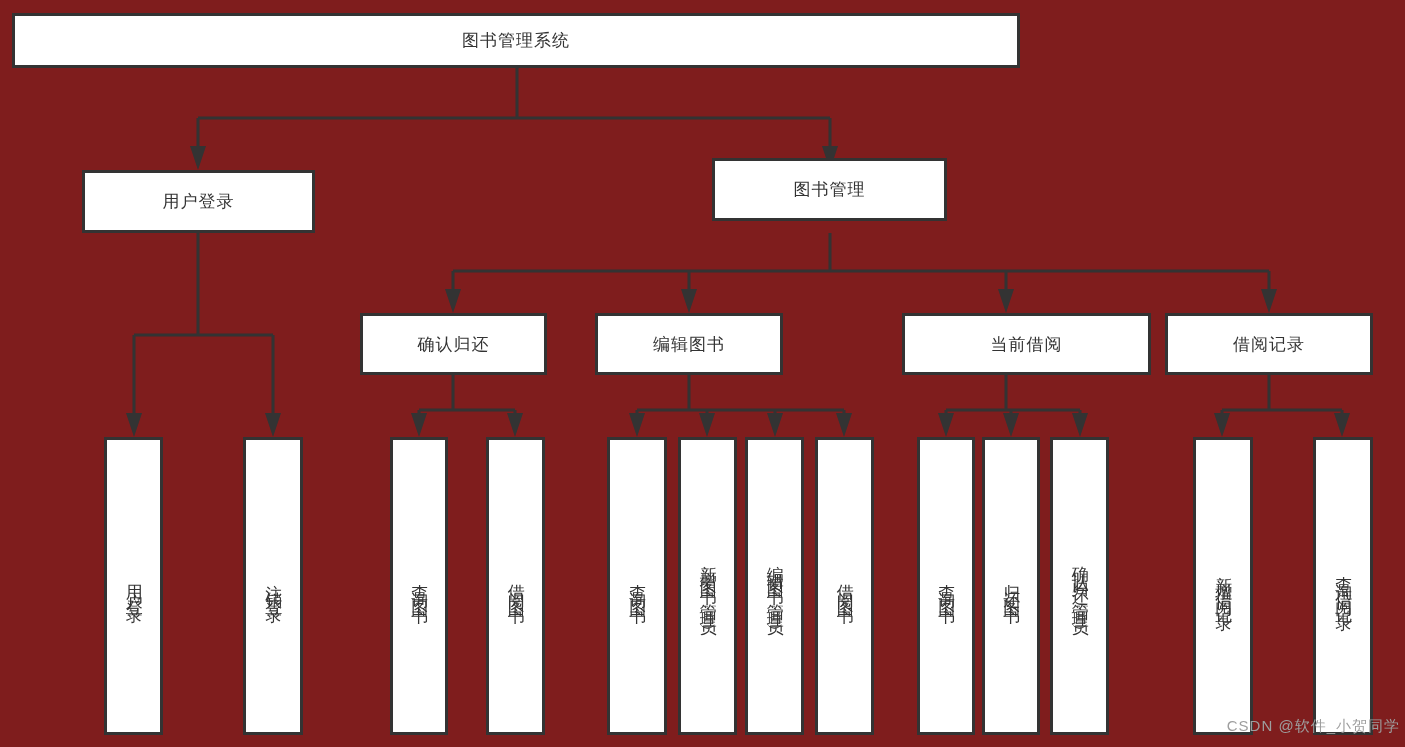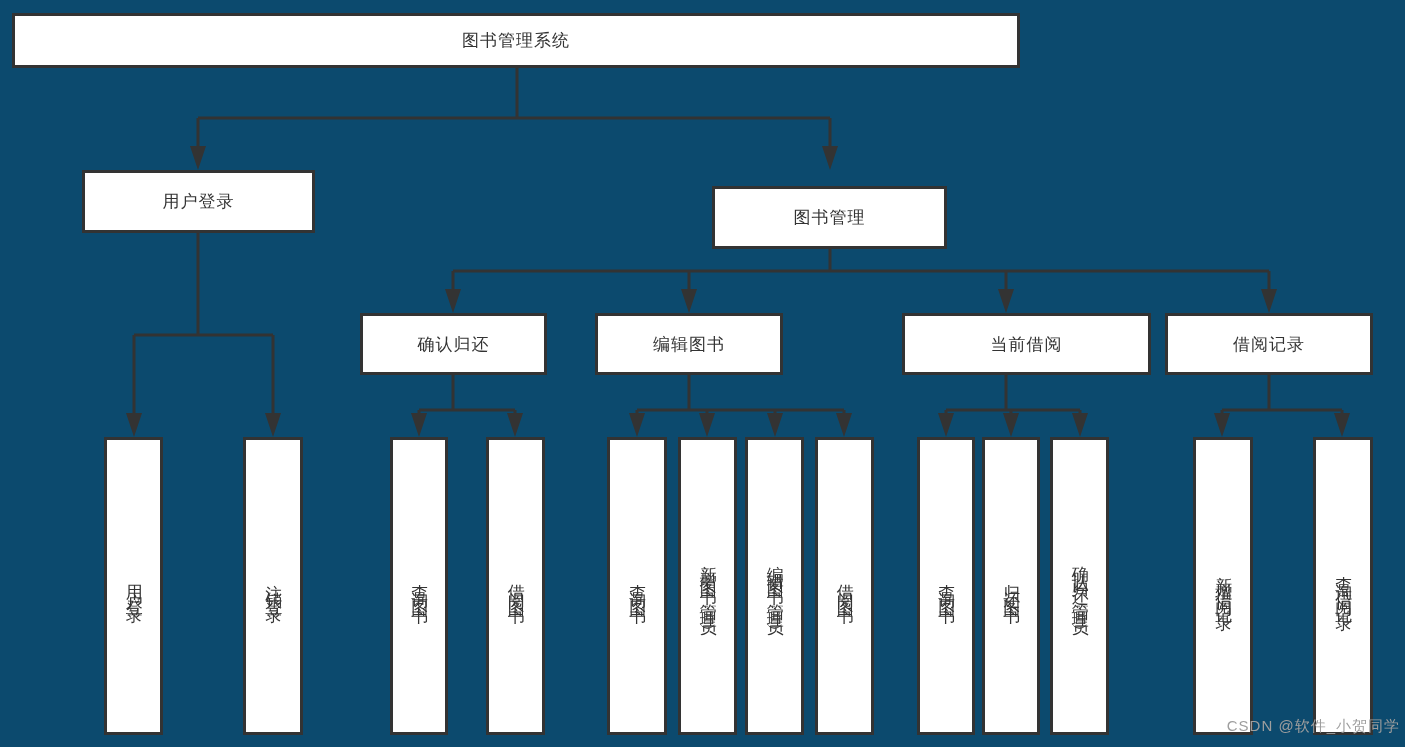--- a/index.html
+++ b/index.html
@@ -1,21 +1,21 @@
 <!DOCTYPE html>
 <html><head>
 <meta charset="utf-8">
 <style>
   html, body { margin: 0; padding: 0; background: #ffffff; }
   body { font-family: "Liberation Sans", sans-serif; }
   .canvas {
     position: relative;
     width: 1405px;
     height: 747px;
-    background: #0c4a6e;
+    background: #7f1d1d;
     overflow: hidden;
   }
   .connector-layer {
     position: absolute;
     left: 0; top: 0;
     width: 1405px; height: 747px;
     z-index: 1;
   }
   .node {
     position: absolute;
@@ -89,21 +89,21 @@
       <path d="M1003,413 L1019,413 L1011,437 Z"></path>
       <path d="M1072,413 L1088,413 L1080,437 Z"></path>
       <path d="M1214,413 L1230,413 L1222,437 Z"></path>
       <path d="M1334,413 L1350,413 L1342,437 Z"></path>
     </g>
   </svg>
 
   <div class="node h" style="left:12px; top:13px; width:1008px; height:55px;">图书管理系统</div>
 
   <div class="node h" style="left:82px; top:170px; width:233px; height:63px;">用户登录</div>
-  <div class="node h" style="left:712px; top:186px; width:235px; height:63px;">图书管理</div>
+  <div class="node h" style="left:712px; top:158px; width:235px; height:63px;">图书管理</div>
 
   <div class="node h" style="left:360px; top:313px; width:187px; height:62px;">确认归还</div>
   <div class="node h" style="left:595px; top:313px; width:188px; height:62px;">编辑图书</div>
   <div class="node h" style="left:902px; top:313px; width:249px; height:62px;font-family:Liberation Serif, serif;">当前借阅</div>
   <div class="node h" style="left:1165px; top:313px; width:208px; height:62px;">借阅记录</div>
 
   <div class="node v" style="left:104px; top:437px; width:59px; height:298px;">
     <span>用户登录</span>
   </div>
   <div class="node v" style="left:243px; top:437px; width:60px; height:298px;">

